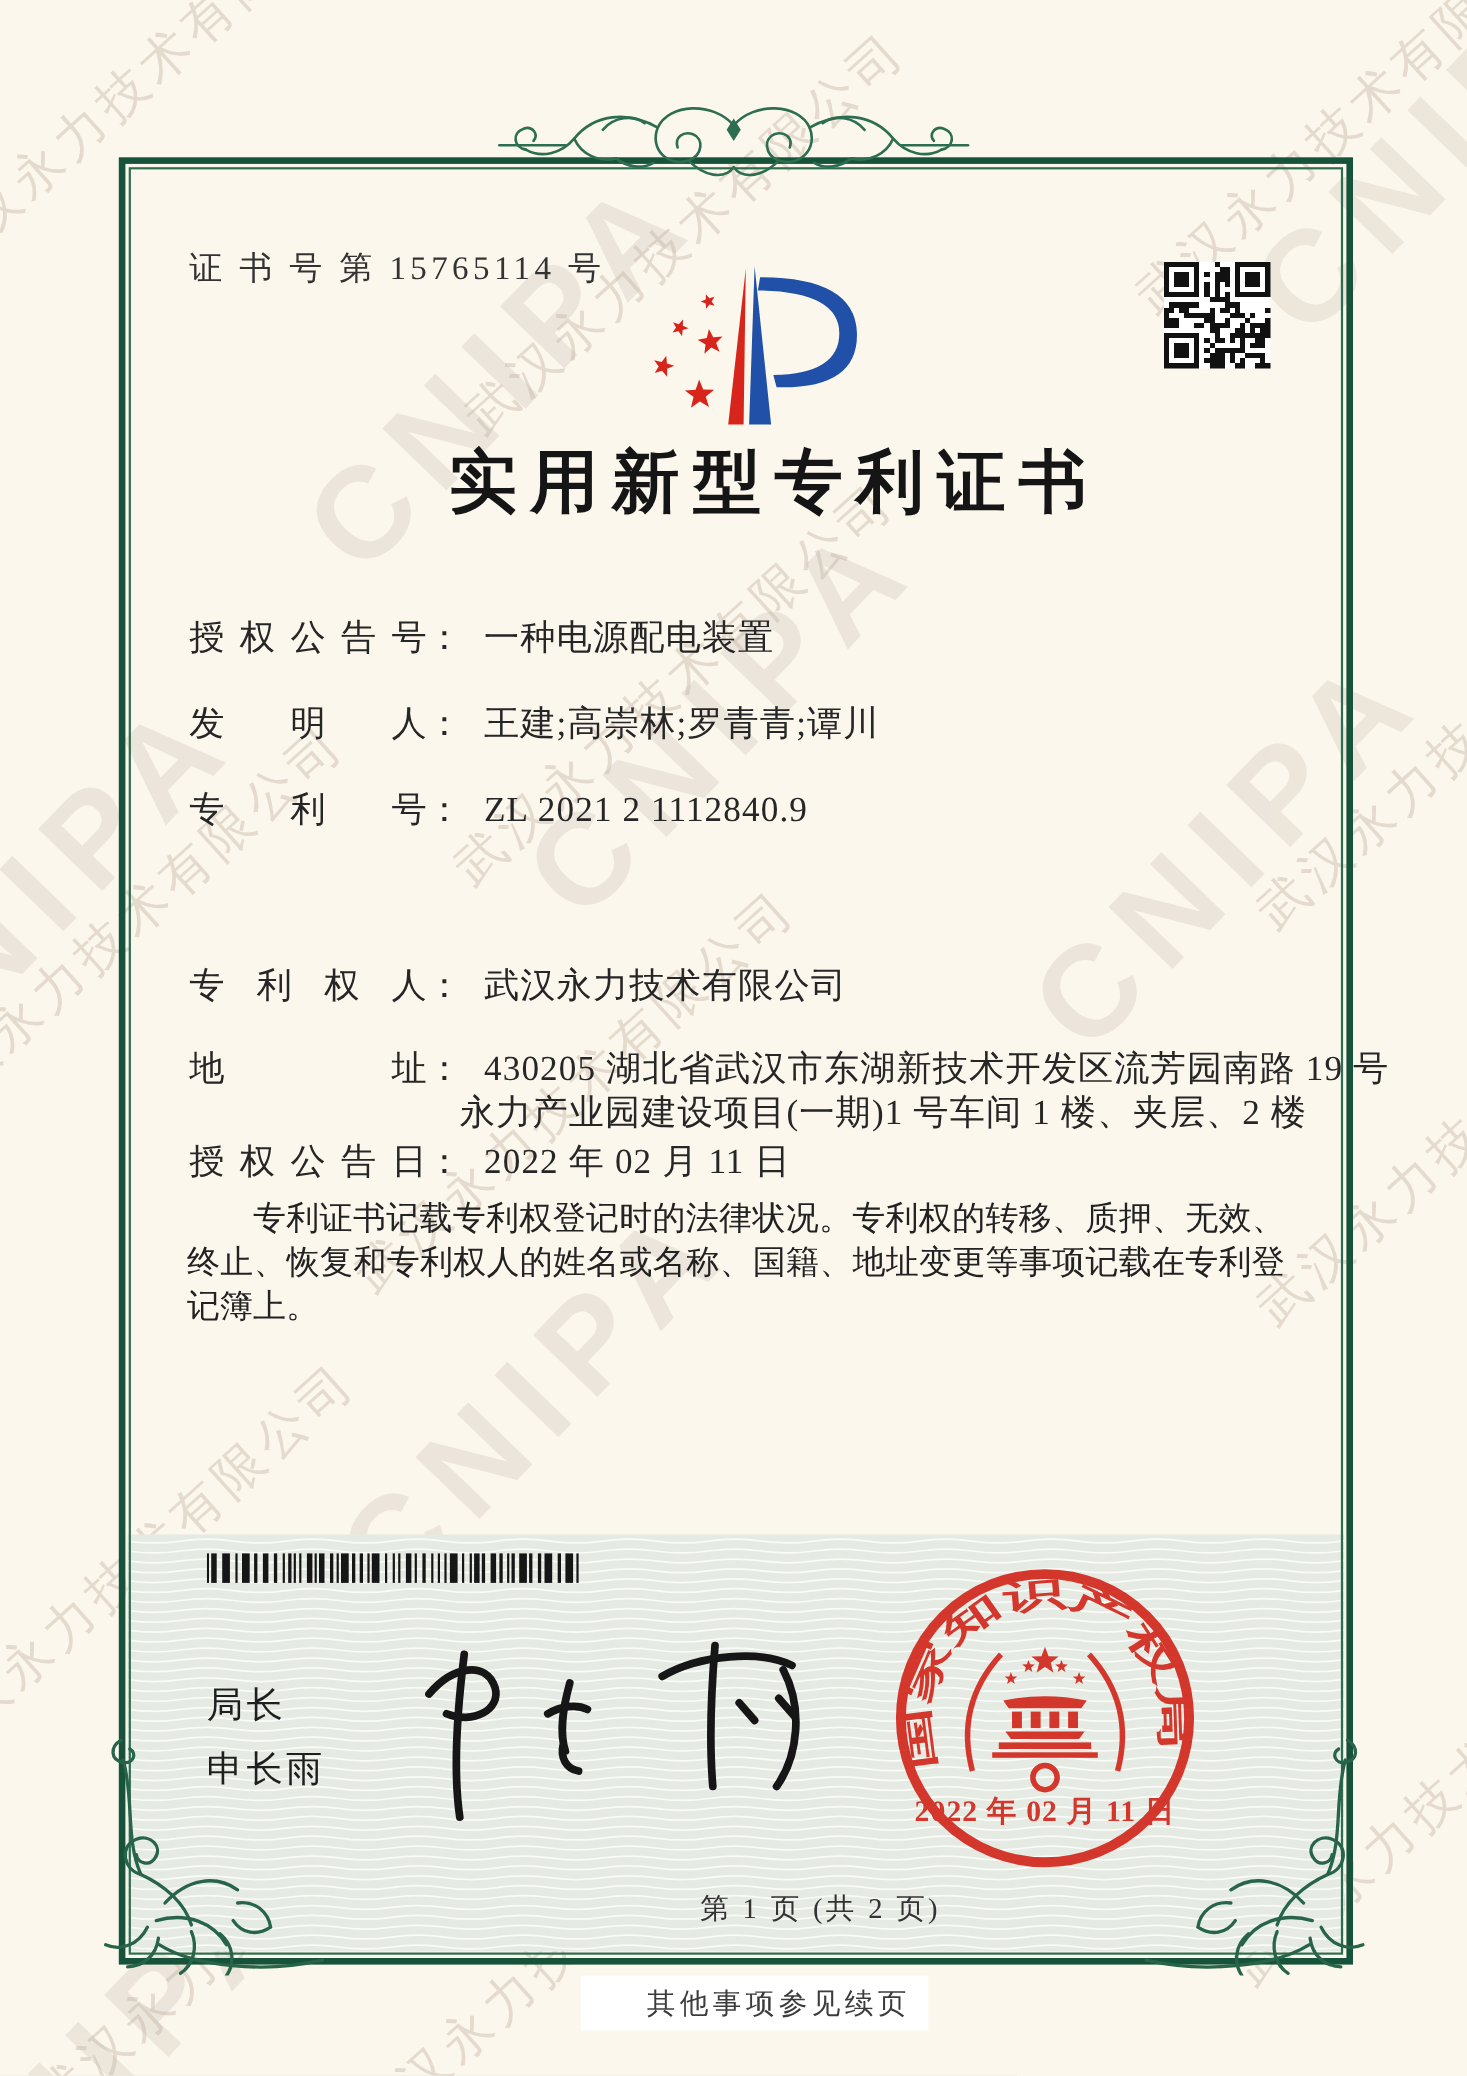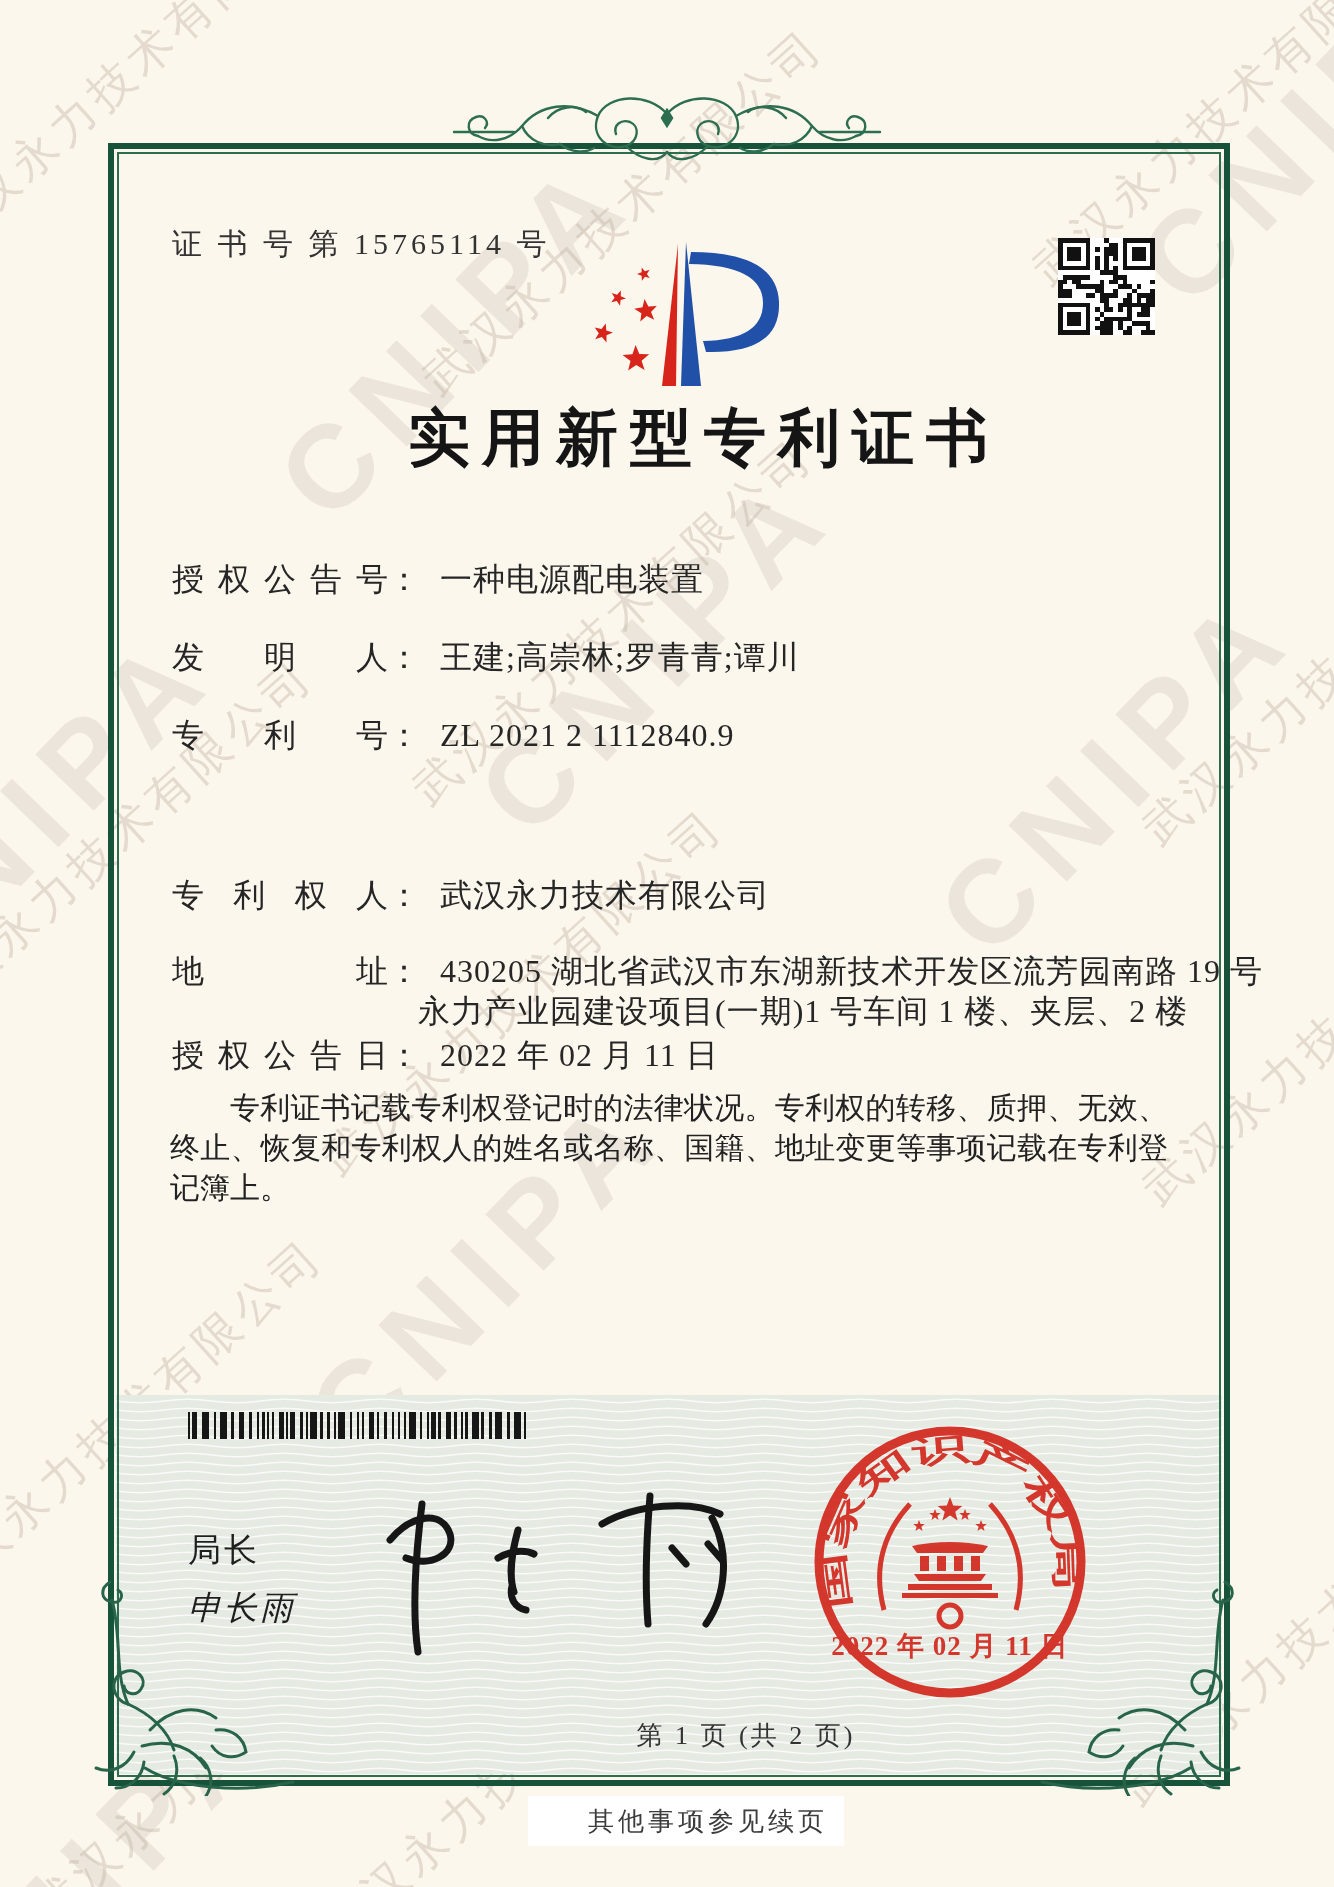--- a/index.html
+++ b/index.html
@@ -57,21 +57,21 @@
          letter-spacing:1px; white-space:nowrap;}
   .grant-right{position:absolute; left:510px; top:0;}
   .grant-right .flabel{width:188px;}
   .paras{position:absolute; left:170px; top:1088px; width:998px; font-size:30px;
          line-height:40px; text-align:justify; color:#222;}
   .paras p{margin:0; text-indent:2em;}
   .barcode{position:absolute; left:188px; top:1412px; width:342px; height:27px;}
   .signer-title{position:absolute; left:188px; top:1528px; font-size:33px; color:#1f1f1f;
          font-family:"Liberation Sans","DejaVu Sans",sans-serif; letter-spacing:3px;}
   .signer-name{position:absolute; left:188px; top:1586px; font-size:33px; color:#1f1f1f;
-         font-family:"Liberation Sans","DejaVu Sans",sans-serif; letter-spacing:3px;font-style:italic;}
+         font-family:"Liberation Sans","DejaVu Sans",sans-serif; letter-spacing:3px;}
   .signature{position:absolute; left:350px; top:1482px; width:400px; height:180px;}
   .seal{position:absolute; left:806px; top:1418px; width:288px; height:288px;
         mix-blend-mode:multiply; opacity:.93;}
   .page-info{position:absolute; left:108px; top:1718px; width:1276px; text-align:center;
         font-size:26px; letter-spacing:3px; color:#333;}
   .footer-note{position:absolute; left:528px; top:1796px; width:272px; height:50px;
         background:#ffffff; z-index:5; display:flex; align-items:center; justify-content:center;
         font-size:26px; letter-spacing:4px; color:#3c3c3c;padding-left:44px;}
 </style>
 </head>

